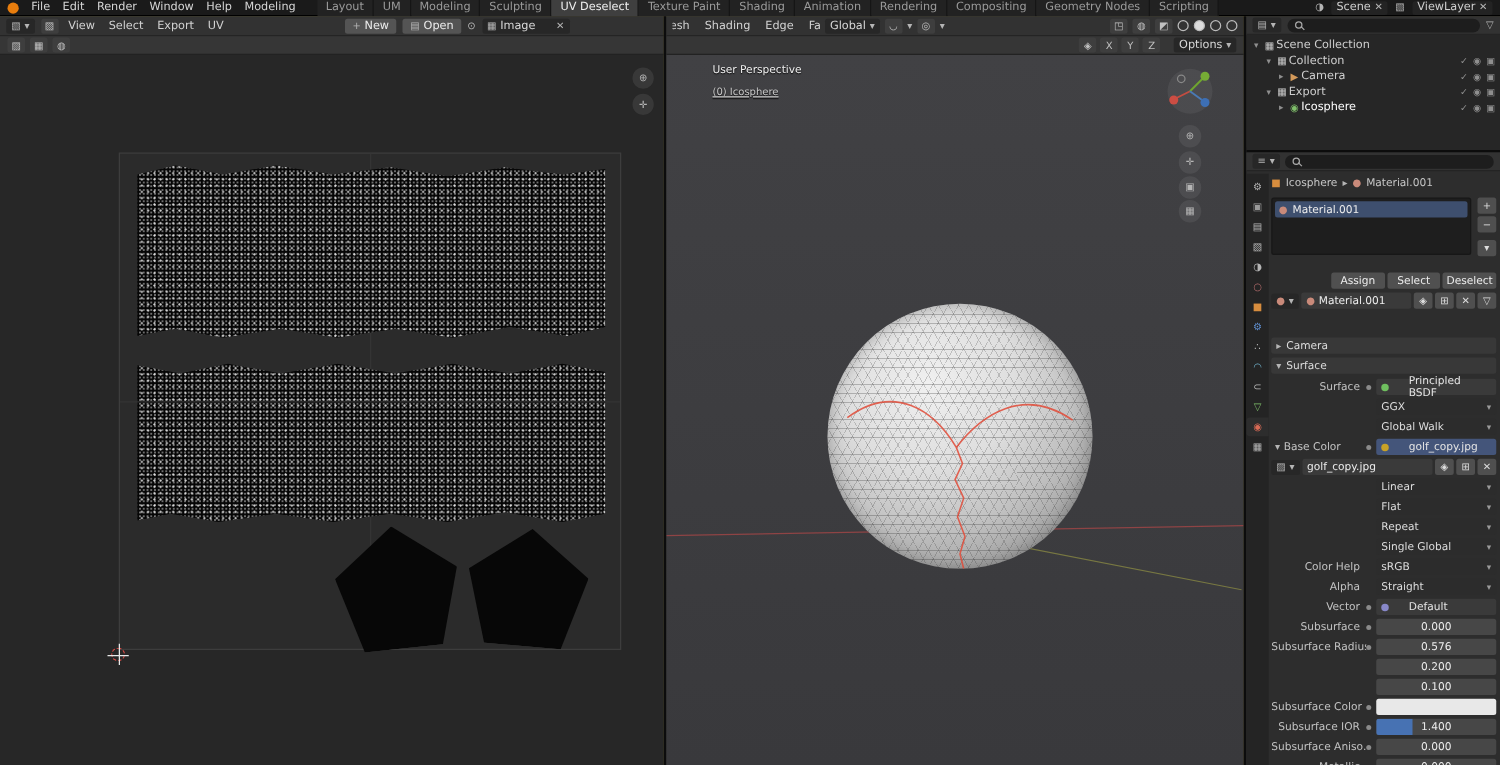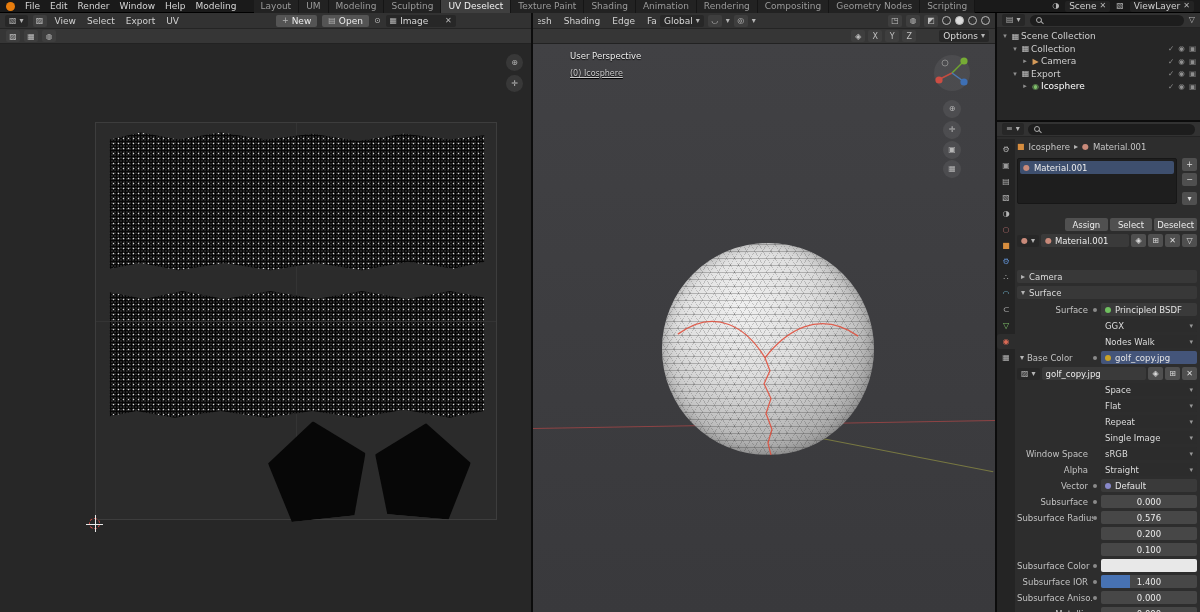--- a/index.html
+++ b/index.html
@@ -94,21 +94,21 @@
   #datablock-row{position:absolute;left:0;top:95px;right:0;display:flex;gap:2px;align-items:center;}
   .dbname{flex:1;background:#3a3a3a;border-radius:2px;height:13px;display:flex;align-items:center;gap:3px;padding:0 4px;color:#ececec;}
   .phead{position:absolute;left:0;right:0;height:13px;background:#383838;border-radius:2px;display:flex;align-items:center;gap:4px;padding:0 4px;color:#dcdcdc;}
   #rows{position:absolute;left:0;top:164px;right:0;}
   .frow{display:flex;align-items:center;height:13px;margin-bottom:3px;}
   .flabel{width:76px;text-align:right;padding-right:5px;color:#c2c2c2;white-space:nowrap;overflow:hidden;flex:none;}
   .fdot{width:4px;height:4px;border-radius:50%;background:#8a8a8a;margin-right:4px;flex:none;}
   .fspace{width:84px;flex:none;}
   .dd{flex:1;background:#2c2c2c;border-radius:2px;height:13px;display:flex;align-items:center;gap:3px;padding:0 4px;color:#dcdcdc;}
   .dd .caret{margin-left:auto;color:#9a9a9a;font-size:7px;}
-  .fbtn{flex:1;background:#3a3a3a;border-radius:2px;height:13px;display:flex;align-items:center;gap:4px;padding:0 4px;color:#e4e4e4;}
+  .fbtn{flex:1;background:#3a3a3a;border-radius:2px;height:13px;display:flex;align-items:center;gap:16px;padding:0 4px;color:#e4e4e4;}
   .fbtn.blue{background:#44557a;}
   .num{position:relative;flex:1;background:#474747;border-radius:2px;height:13px;display:flex;align-items:center;justify-content:center;color:#ececec;overflow:hidden;}
   .num .fill{position:absolute;left:0;top:0;bottom:0;background:#4772b3;}
   .num .nval{position:relative;}
   .swatch{flex:1;height:13px;background:#e8e8e8;border-radius:2px;}
   .socket{width:6px;height:6px;border-radius:50%;flex:none;}
 </style>
 </head>
 <body>
 
@@ -240,21 +240,21 @@
         <span class="shade-circ"></span>
         <span class="shade-circ"></span>
       </div>
     </div>
     <div class="tool-settings">
       <div style="margin-left:auto;display:flex;align-items:center;gap:3px">
         <span class="hic">◈</span>
         <span class="hic">X</span>
         <span class="hic">Y</span>
         <span class="hic">Z</span>
-        <div class="combo" style="margin-left:20px">
+        <div class="combo" style="margin-left:8px">
           <span>Options</span>
           <span class="ic">▾</span>
         </div>
       </div>
     </div>
 
     <div class="toolstrip" style="left:4px;top:36px">
       <span class="tool active" style="height:16px">▦</span>
       <span class="tool" style="height:16px">◎</span>
       <span class="tool" style="height:16px">✛</span>
@@ -504,21 +504,21 @@
             <span class="fspace"></span>
             <div class="dd">
               <span>GGX</span>
               <span class="caret">▾</span>
             </div>
           </div>
 
           <div class="frow">
             <span class="fspace"></span>
             <div class="dd">
-              <span>Nodes Walk</span>
+              <span>Global Walk</span>
               <span class="caret">▾</span>
             </div>
           </div>
 
           <div class="frow">
             <span class="ic" style="width:10px;flex:none">▾</span>
             <span class="flabel" style="width:66px;text-align:left">Base Color</span>
             <span class="fdot"></span>
             <div class="fbtn blue">
               <span class="socket" style="background:#c9a227"></span>
@@ -535,21 +535,21 @@
               <span>golf_copy.jpg</span>
             </div>
             <span class="sqbtn">◈</span>
             <span class="sqbtn" style="margin-left:2px">⊞</span>
             <span class="sqbtn" style="margin-left:2px">✕</span>
           </div>
 
           <div class="frow">
             <span class="fspace"></span>
             <div class="dd">
-              <span>Space</span>
+              <span>Linear</span>
               <span class="caret">▾</span>
             </div>
           </div>
 
           <div class="frow">
             <span class="fspace"></span>
             <div class="dd">
               <span>Flat</span>
               <span class="caret">▾</span>
             </div>
@@ -559,27 +559,27 @@
             <span class="fspace"></span>
             <div class="dd">
               <span>Repeat</span>
               <span class="caret">▾</span>
             </div>
           </div>
 
           <div class="frow">
             <span class="fspace"></span>
             <div class="dd">
-              <span>Single Image</span>
-              <span class="caret">▾</span>
-            </div>
-          </div>
-
-          <div class="frow">
-            <span class="flabel">Window Space</span>
+              <span>Single Global</span>
+              <span class="caret">▾</span>
+            </div>
+          </div>
+
+          <div class="frow">
+            <span class="flabel">Color Help</span>
             <span class="fdot" style="visibility:hidden"></span>
             <div class="dd">
               <span>sRGB</span>
               <span class="caret">▾</span>
             </div>
           </div>
 
           <div class="frow">
             <span class="flabel">Alpha</span>
             <span class="fdot" style="visibility:hidden"></span>

